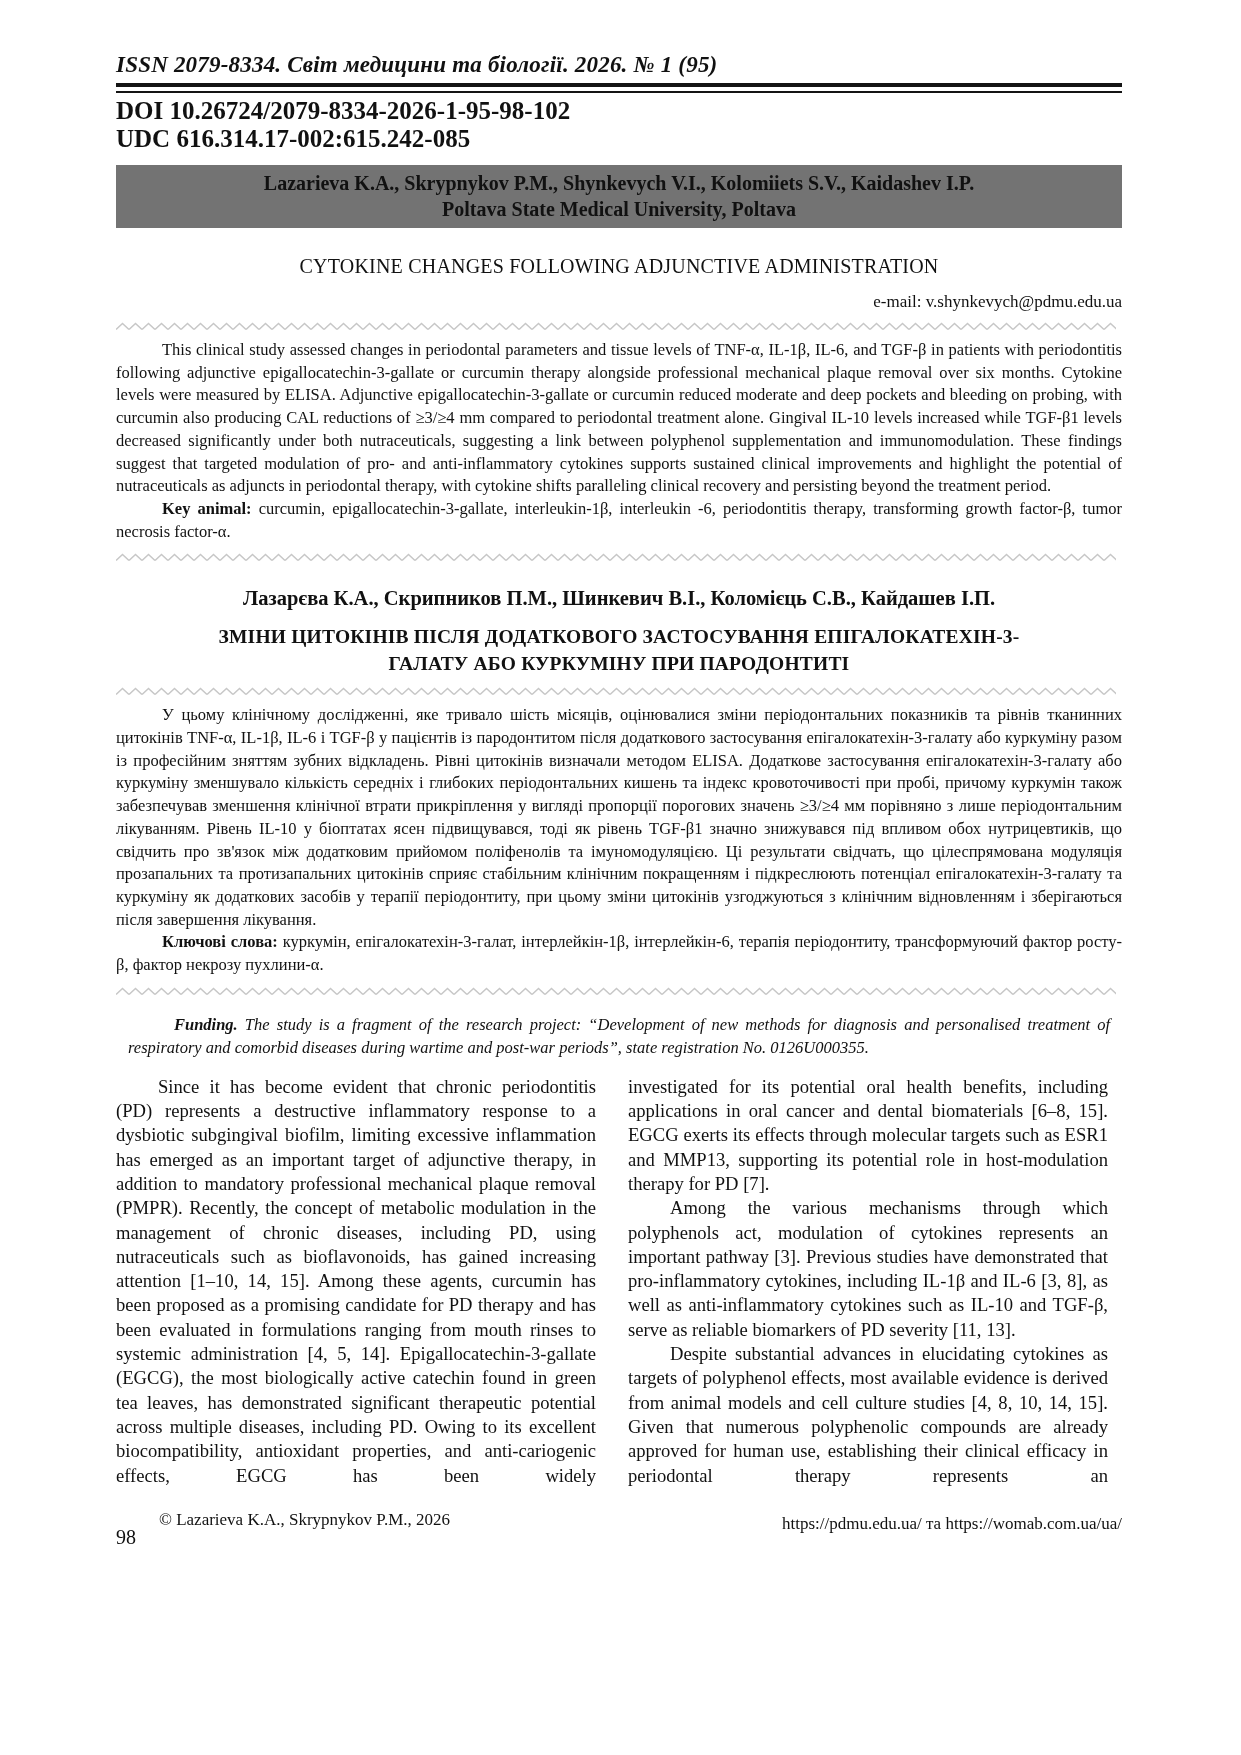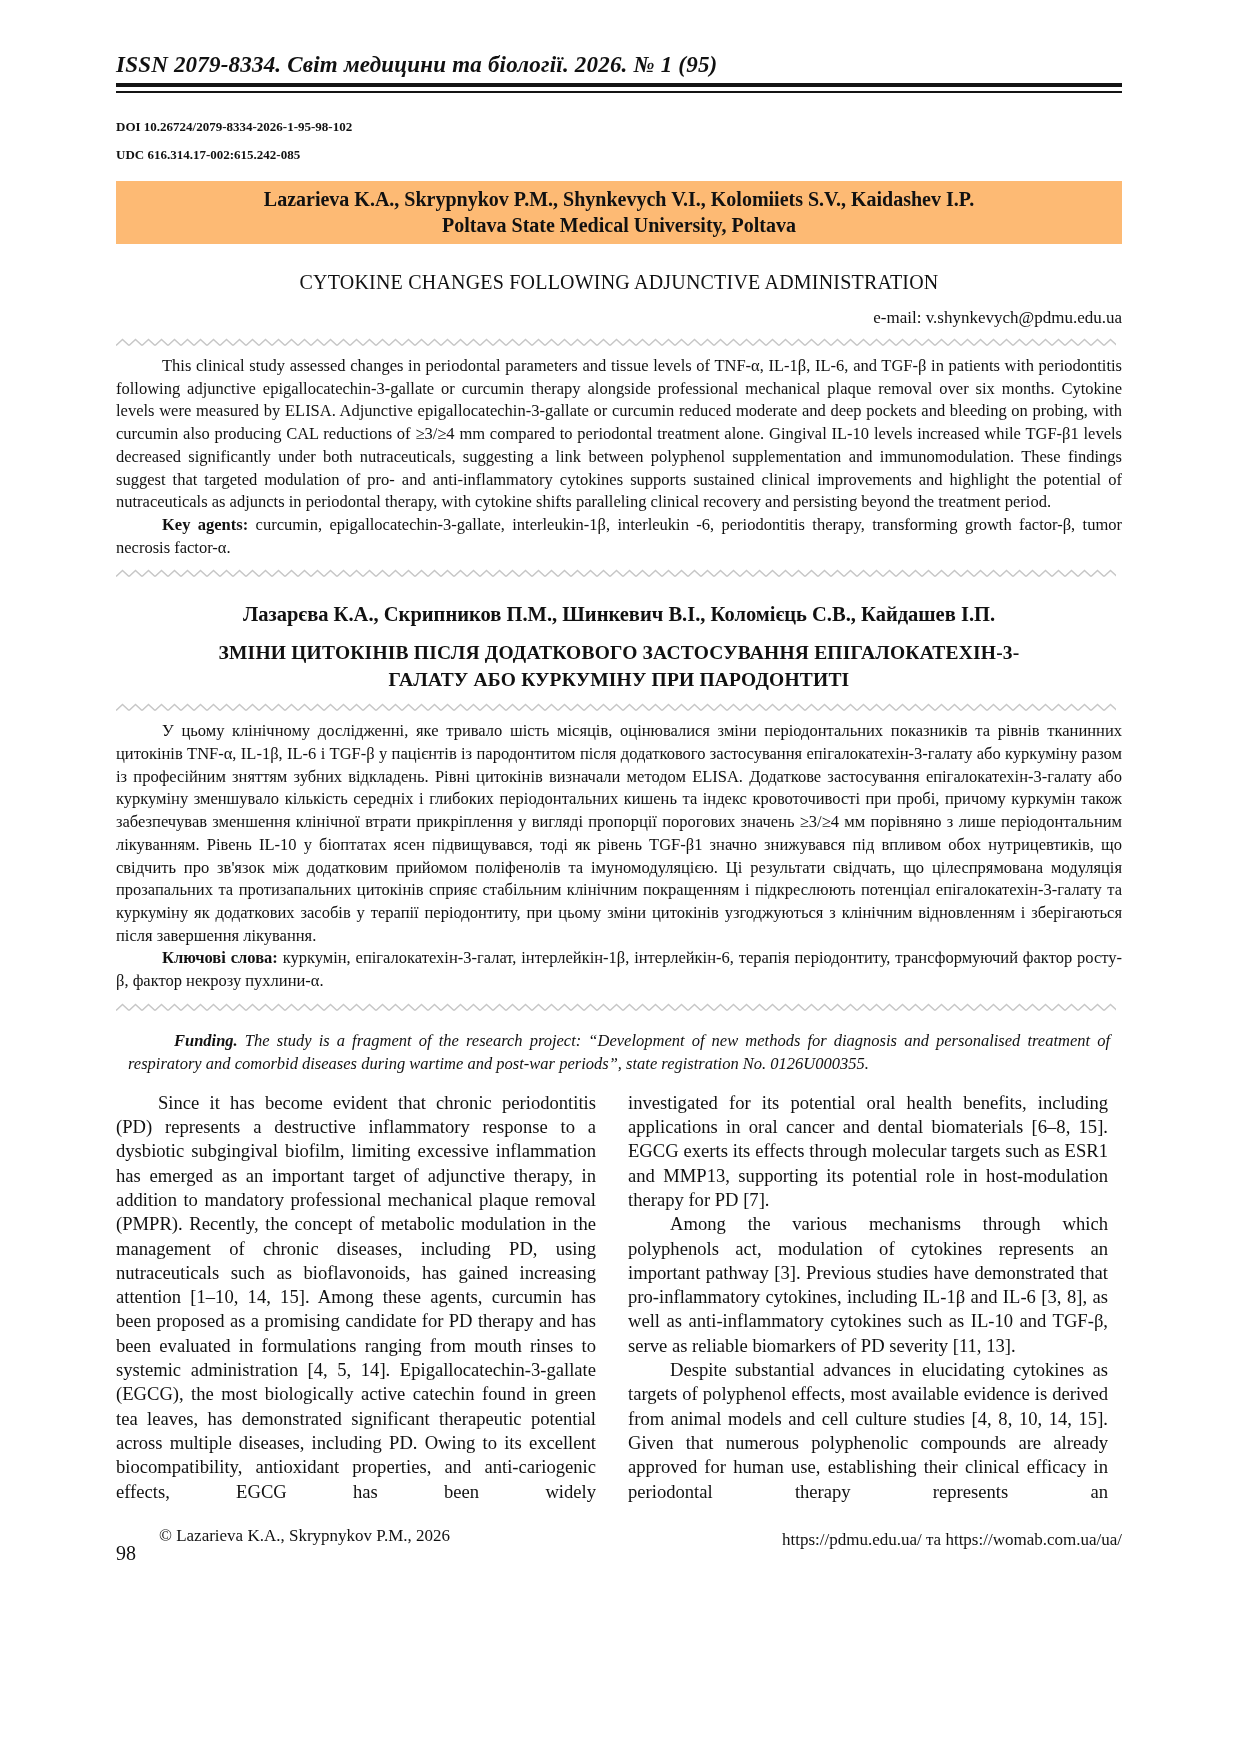--- a/index.html
+++ b/index.html
@@ -6,23 +6,23 @@
   body{
     width:1241px;height:1755px;overflow:hidden;position:relative;
     font-family:"Liberation Serif","DejaVu Serif",serif;color:#111;
   }
   .page{padding:52px 119px 0 116px;}
   .journal-header{
     font-size:23px;font-weight:bold;font-style:italic;line-height:26px;
     letter-spacing:.2px;margin:0;
   }
   .header-rule{margin-top:5px;border-top:4px solid #141414;border-bottom:2px solid #141414;height:4px;}
-  .id-block{margin-top:20px;font-weight:bold;font-size:13px;line-height:28px;}
+  .id-block{margin-top:4px;font-weight:bold;font-size:25px;line-height:28px;}
   .authors-banner{
-    margin-top:12px;background:#fdba74;text-align:center;
+    margin-top:12px;background:#737373;text-align:center;
     padding:5px 0 6px 0;font-weight:bold;font-size:20px;line-height:26px;
   }
   .article-title{margin-top:24px;text-align:center;font-weight:normal;font-size:20px;line-height:28px;letter-spacing:.2px;}
   .email-line{margin-top:12px;text-align:right;font-size:17px;line-height:20px;}
   .zigzag{display:block;margin-top:9px;}
   .abstract{margin-top:7px;font-size:16.5px;line-height:22.7px;text-align:justify;font-family:Liberation Serif, serif;}
   .abstract p{margin:0;text-indent:46px;}
   .kw-label{font-weight:bold;}
   .authors-uk{margin-top:22px;text-align:center;font-weight:bold;font-size:20.5px;line-height:26px;}
   .title-uk{margin-top:12px;text-align:center;font-weight:bold;font-size:19.5px;line-height:27px;letter-spacing:.2px;}
@@ -67,21 +67,21 @@
     <defs>
         <pattern id="zz1" width="13" height="11" patternUnits="userSpaceOnUse">
       <path d="M0 8.5 L6.5 2.5 L13 8.5" fill="none" stroke="#c7c7c7" stroke-width="1.6"></path>
     </pattern>
       </defs>
     <rect width="1000" height="11" fill="url(#zz1)"></rect>
   </svg>
 
   <div class="abstract">
     <p>This clinical study assessed changes in periodontal parameters and tissue levels of TNF-α, IL-1β, IL-6, and TGF-β in patients with periodontitis following adjunctive epigallocatechin-3-gallate or curcumin therapy alongside professional mechanical plaque removal over six months. Cytokine levels were measured by ELISA. Adjunctive epigallocatechin-3-gallate or curcumin reduced moderate and deep pockets and bleeding on probing, with curcumin also producing CAL reductions of ≥3/≥4 mm compared to periodontal treatment alone. Gingival IL-10 levels increased while TGF-β1 levels decreased significantly under both nutraceuticals, suggesting a link between polyphenol supplementation and immunomodulation. These findings suggest that targeted modulation of pro- and anti-inflammatory cytokines supports sustained clinical improvements and highlight the potential of nutraceuticals as adjuncts in periodontal therapy, with cytokine shifts paralleling clinical recovery and persisting beyond the treatment period.</p>
-    <p><span class="kw-label">Key agents:</span><span> curcumin, epigallocatechin-3-gallate, interleukin-1β, interleukin -6, periodontitis therapy, transforming growth factor-β, tumor necrosis factor-α.</span></p>
+    <p><span class="kw-label">Key animal:</span><span> curcumin, epigallocatechin-3-gallate, interleukin-1β, interleukin -6, periodontitis therapy, transforming growth factor-β, tumor necrosis factor-α.</span></p>
   </div>
 
   <svg class="zigzag" width="1000" height="11">
     <defs>
         <pattern id="zz2" width="13" height="11" patternUnits="userSpaceOnUse">
       <path d="M0 8.5 L6.5 2.5 L13 8.5" fill="none" stroke="#c7c7c7" stroke-width="1.6"></path>
     </pattern>
       </defs>
     <rect width="1000" height="11" fill="url(#zz2)"></rect>
   </svg>

